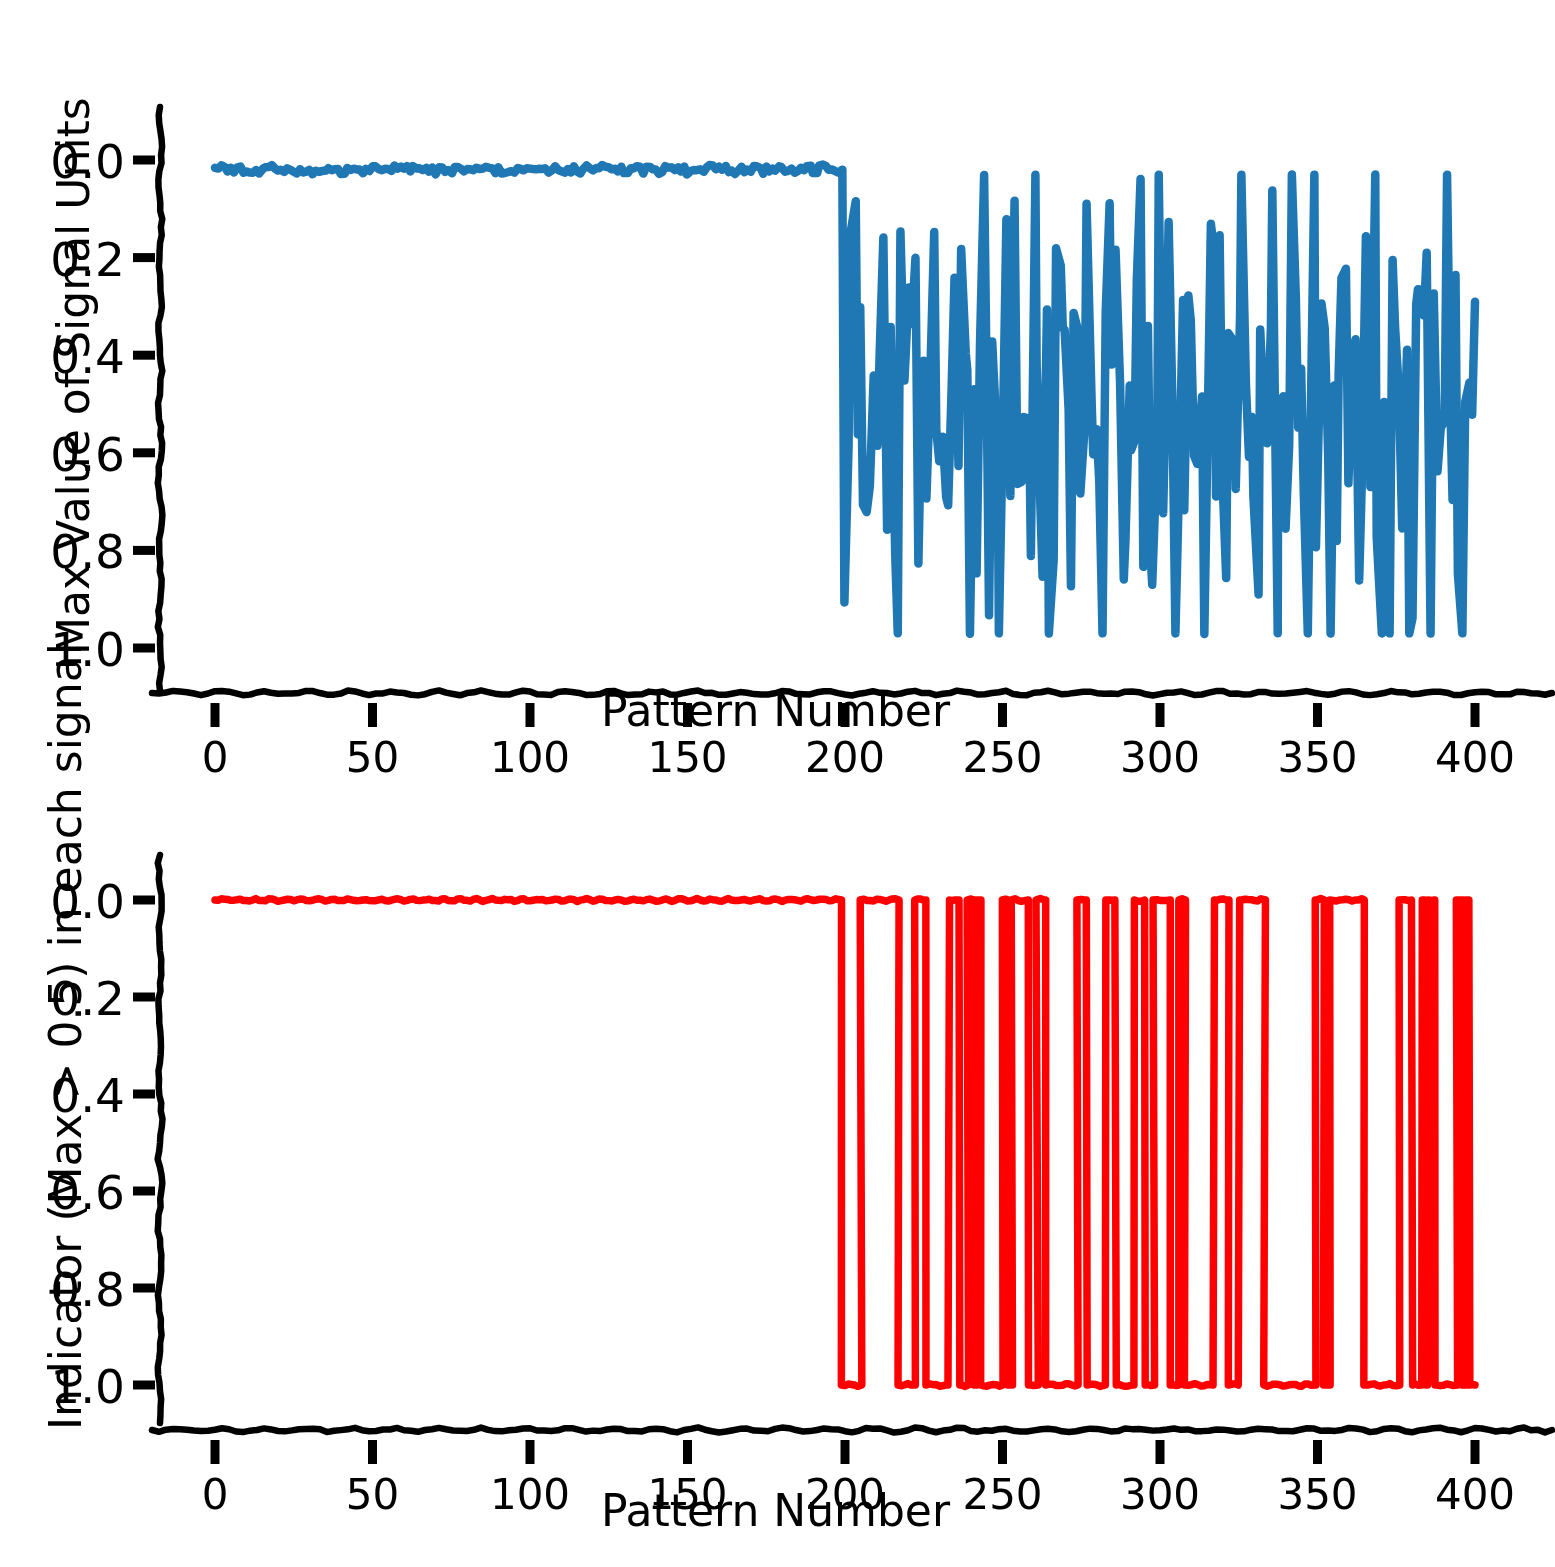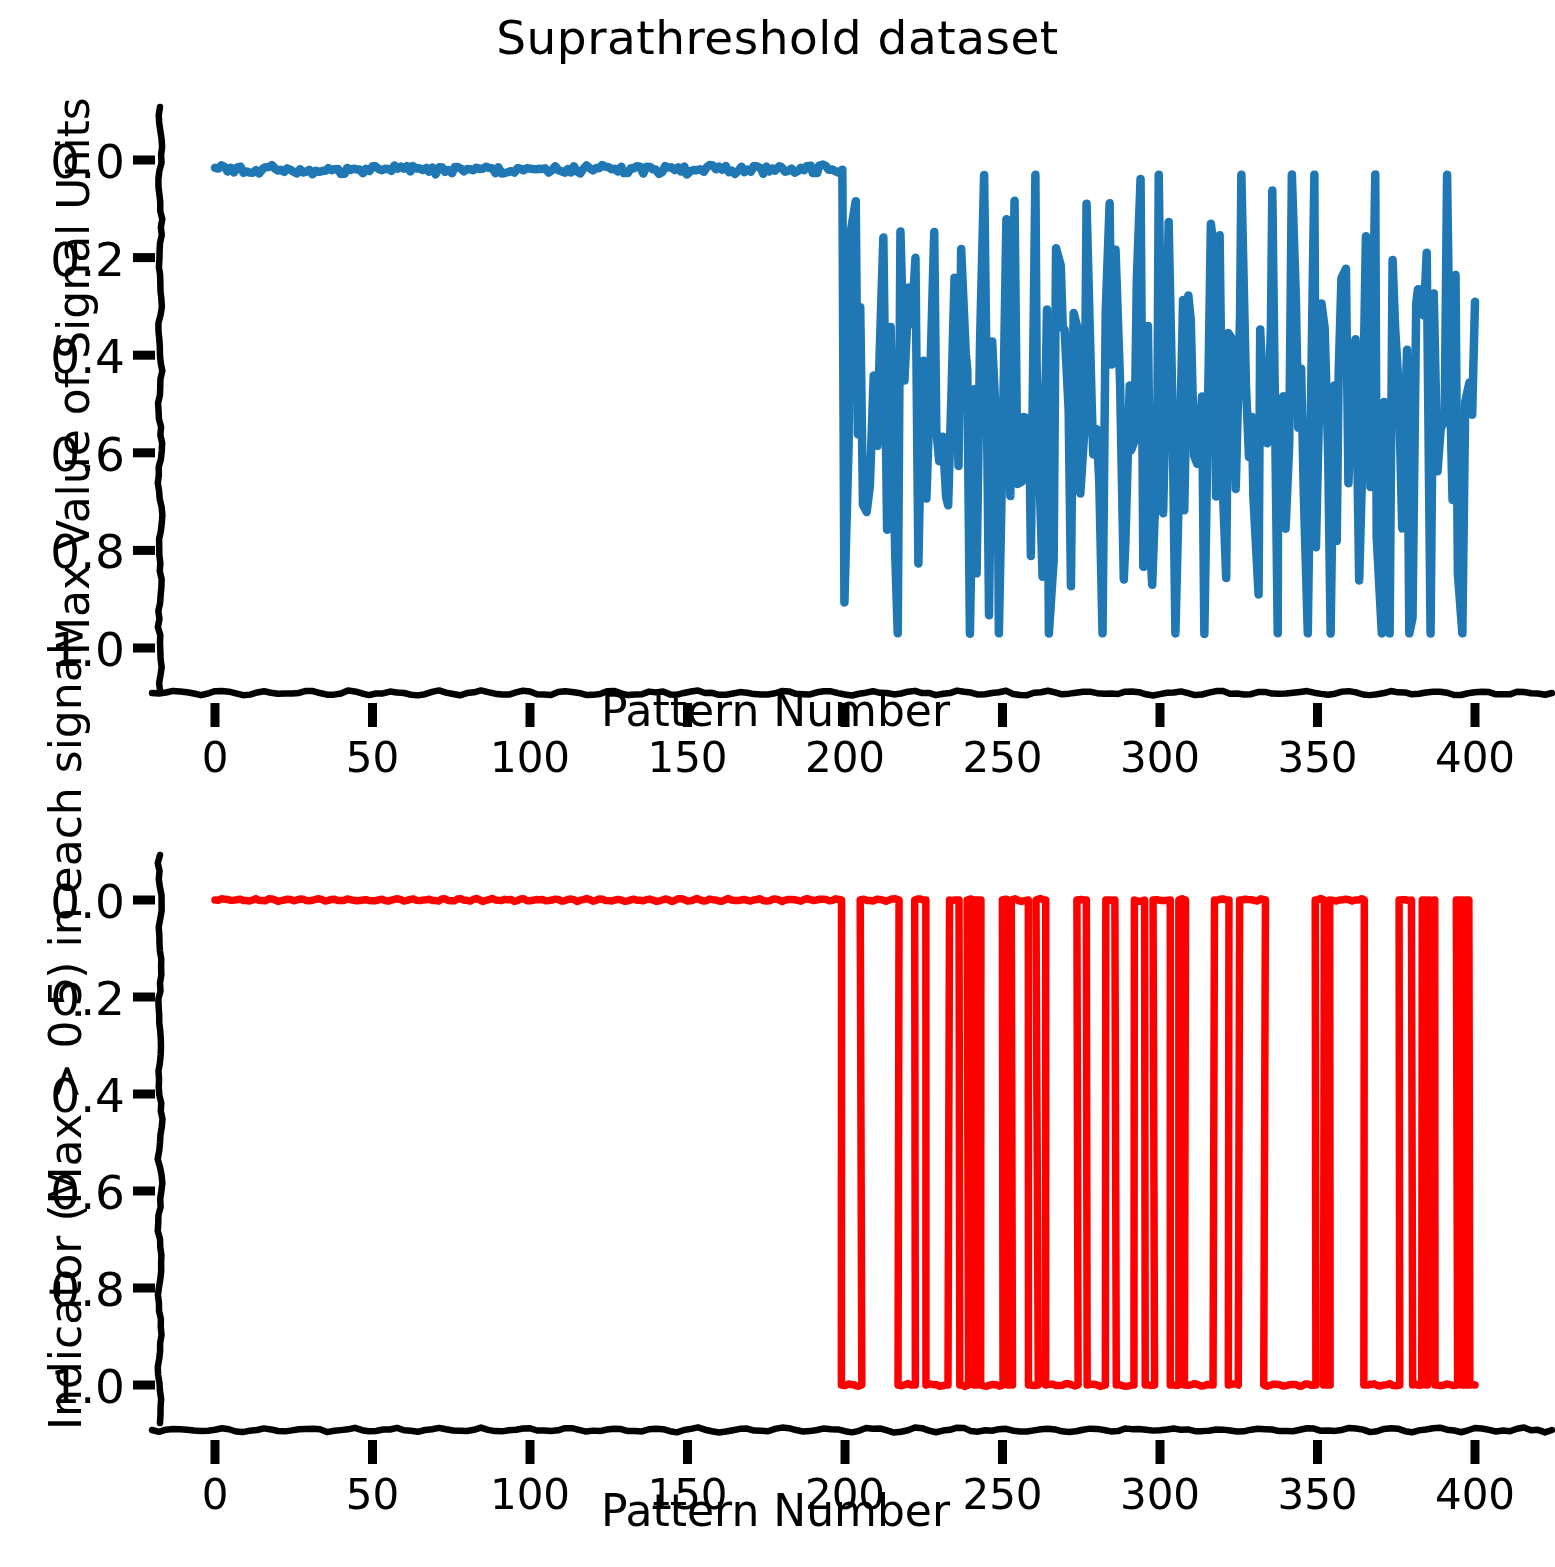--- a/index.html
+++ b/index.html
@@ -78,21 +78,20 @@
     white-space: nowrap;
     transform-origin: 0 0;
     transform: rotate(-90deg);
   }
 </style>
 </head>
 <body>
 
 <div id="figure">
 
-  <div class="fig-title">Suprathreshold dataset</div>
 
   <div class="panel" id="panel-top">
     <svg class="plot-svg" id="svg-top" viewBox="0 0 1555 700" preserveAspectRatio="none">
       <g id="top-spines">
           <path d="M 160.00 12.00 L 158.71 20.00 L 159.18 28.00 L 160.40 36.00 L 161.56 44.00 L 162.10 52.00 L 161.07 60.00 L 161.55 68.00 L 159.35 76.00 L 158.39 84.00 L 158.47 92.00 L 159.48 100.00 L 160.29 108.00 L 160.21 116.00 L 162.30 124.00 L 160.86 132.00 L 161.74 140.00 L 160.05 148.00 L 159.58 156.00 L 159.41 164.00 L 158.89 172.00 L 160.11 180.00 L 160.33 188.00 L 160.47 196.00 L 161.36 204.00 L 161.88 212.00 L 160.58 220.00 L 158.41 228.00 L 158.45 236.00 L 159.30 244.00 L 159.85 252.00 L 159.95 260.00 L 160.75 268.00 L 162.32 276.00 L 160.44 284.00 L 160.24 292.00 L 159.97 300.00 L 158.04 308.00 L 158.56 316.00 L 158.94 324.00 L 161.10 332.00 L 160.35 340.00 L 162.14 348.00 L 161.78 356.00 L 160.94 364.00 L 158.69 372.00 L 158.84 380.00 L 157.80 388.00 L 159.07 396.00 L 159.72 404.00 L 161.61 412.00 L 162.39 420.00 L 161.78 428.00 L 160.85 436.00 L 159.09 444.00 L 159.26 452.00 L 159.33 460.00 L 160.36 468.00 L 159.75 476.00 L 161.64 484.00 L 161.40 492.00 L 160.66 500.00 L 160.12 508.00 L 158.33 516.00 L 159.46 524.00 L 157.86 532.00 L 160.26 540.00 L 160.01 548.00 L 160.35 556.00 L 160.58 564.00 L 161.69 572.00 L 160.53 580.00 L 159.14 588.00 L 160.00 596.00" fill="none" stroke="#000000" stroke-width="6.5" stroke-linecap="round" stroke-linejoin="round"></path>
           <path d="M 152.00 598.00 L 159.00 598.54 L 166.00 597.47 L 173.00 595.89 L 180.00 596.40 L 187.00 597.21 L 194.00 598.53 L 201.00 600.17 L 208.00 598.51 L 215.00 596.16 L 222.00 596.11 L 229.00 596.68 L 236.00 598.46 L 243.00 600.17 L 250.00 599.62 L 257.00 597.47 L 264.00 596.29 L 271.00 597.80 L 278.00 598.75 L 285.00 598.55 L 292.00 598.40 L 299.00 597.95 L 306.00 595.93 L 313.00 596.03 L 320.00 598.01 L 327.00 599.69 L 334.00 599.63 L 341.00 598.58 L 348.00 595.56 L 355.00 596.43 L 362.00 598.49 L 369.00 600.06 L 376.00 598.47 L 383.00 598.41 L 390.00 596.53 L 397.00 597.49 L 404.00 598.00 L 411.00 599.77 L 418.00 600.38 L 425.00 599.19 L 432.00 596.90 L 439.00 595.42 L 446.00 597.65 L 453.00 599.06 L 460.00 600.31 L 467.00 598.09 L 474.00 597.32 L 481.00 595.45 L 488.00 597.06 L 495.00 598.67 L 502.00 599.48 L 509.00 599.59 L 516.00 597.46 L 523.00 595.70 L 530.00 596.43 L 537.00 599.34 L 544.00 599.52 L 551.00 599.94 L 558.00 597.01 L 565.00 596.25 L 572.00 596.97 L 579.00 597.91 L 586.00 599.91 L 593.00 599.86 L 600.00 598.99 L 607.00 596.24 L 614.00 595.93 L 621.00 598.33 L 628.00 600.05 L 635.00 599.60 L 642.00 599.18 L 649.00 596.62 L 656.00 597.39 L 663.00 596.53 L 670.00 599.38 L 677.00 599.72 L 684.00 597.97 L 691.00 596.52 L 698.00 595.59 L 705.00 598.00 L 712.00 597.77 L 719.00 599.87 L 726.00 599.70 L 733.00 598.48 L 740.00 597.11 L 747.00 597.76 L 754.00 599.11 L 761.00 599.57 L 768.00 599.47 L 775.00 598.23 L 782.00 595.97 L 789.00 596.41 L 796.00 598.83 L 803.00 599.16 L 810.00 599.47 L 817.00 597.33 L 824.00 596.26 L 831.00 596.30 L 838.00 598.15 L 845.00 599.48 L 852.00 600.50 L 859.00 598.77 L 866.00 597.69 L 873.00 596.20 L 880.00 597.81 L 887.00 598.00 L 894.00 599.43 L 901.00 598.50 L 908.00 596.69 L 915.00 595.87 L 922.00 598.05 L 929.00 597.97 L 936.00 600.14 L 943.00 598.70 L 950.00 598.08 L 957.00 595.65 L 964.00 596.80 L 971.00 597.51 L 978.00 599.57 L 985.00 599.30 L 992.00 597.95 L 999.00 597.22 L 1006.00 595.77 L 1013.00 598.94 L 1020.00 599.93 L 1027.00 600.15 L 1034.00 597.71 L 1041.00 597.29 L 1048.00 595.74 L 1055.00 597.34 L 1062.00 599.31 L 1069.00 598.65 L 1076.00 597.70 L 1083.00 596.81 L 1090.00 596.67 L 1097.00 598.16 L 1104.00 598.66 L 1111.00 598.61 L 1118.00 599.00 L 1125.00 596.66 L 1132.00 596.55 L 1139.00 597.21 L 1146.00 599.32 L 1153.00 600.48 L 1160.00 599.07 L 1167.00 597.71 L 1174.00 597.46 L 1181.00 596.39 L 1188.00 598.23 L 1195.00 600.10 L 1202.00 599.52 L 1209.00 597.72 L 1216.00 596.05 L 1223.00 596.07 L 1230.00 598.76 L 1237.00 598.46 L 1244.00 599.47 L 1251.00 599.20 L 1258.00 597.09 L 1265.00 596.93 L 1272.00 598.57 L 1279.00 598.71 L 1286.00 598.58 L 1293.00 597.71 L 1300.00 596.94 L 1307.00 596.06 L 1314.00 597.68 L 1321.00 598.85 L 1328.00 599.83 L 1335.00 598.72 L 1342.00 596.63 L 1349.00 596.16 L 1356.00 597.42 L 1363.00 599.51 L 1370.00 600.12 L 1377.00 599.26 L 1384.00 598.01 L 1391.00 596.01 L 1398.00 597.34 L 1405.00 597.38 L 1412.00 599.36 L 1419.00 598.76 L 1426.00 597.47 L 1433.00 596.73 L 1440.00 596.69 L 1447.00 597.69 L 1454.00 600.03 L 1461.00 599.99 L 1468.00 598.23 L 1475.00 597.18 L 1482.00 596.73 L 1489.00 597.06 L 1496.00 599.29 L 1503.00 599.24 L 1510.00 599.36 L 1517.00 596.77 L 1524.00 597.08 L 1531.00 598.23 L 1538.00 598.49 L 1545.00 599.77 L 1552.00 598.00" fill="none" stroke="#000000" stroke-width="6.5" stroke-linecap="round" stroke-linejoin="round"></path>
         </g>
       <g id="top-ticks">
           <line x1="133" y1="553" x2="155" y2="553" stroke="#000000" stroke-width="9" stroke-linecap="butt"></line>
           <line x1="133" y1="455.40000000000003" x2="155" y2="455.40000000000003" stroke="#000000" stroke-width="9" stroke-linecap="butt"></line>

